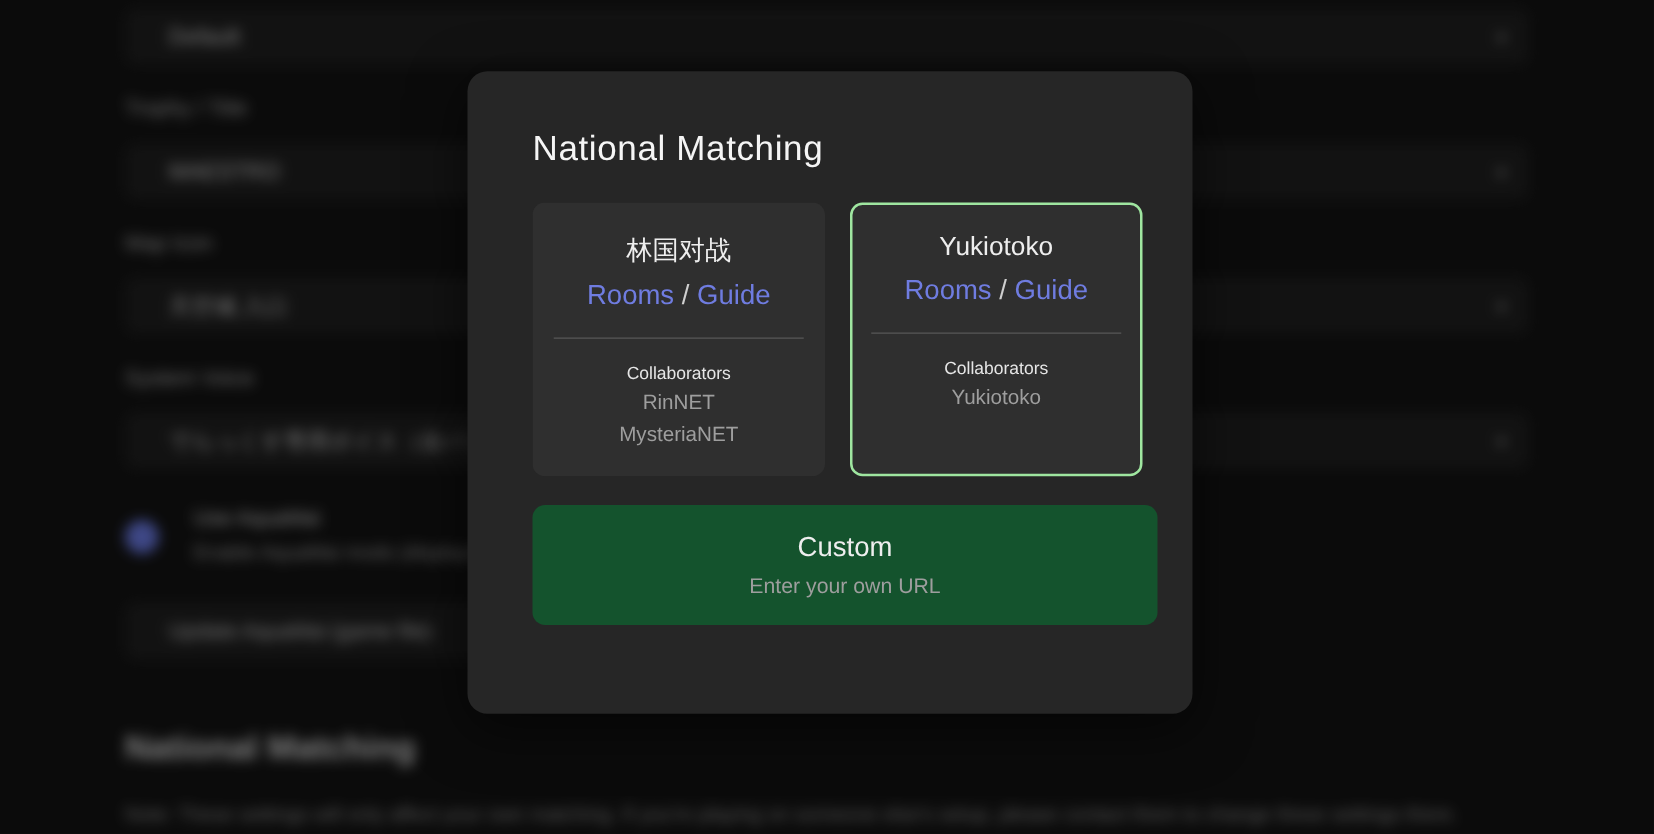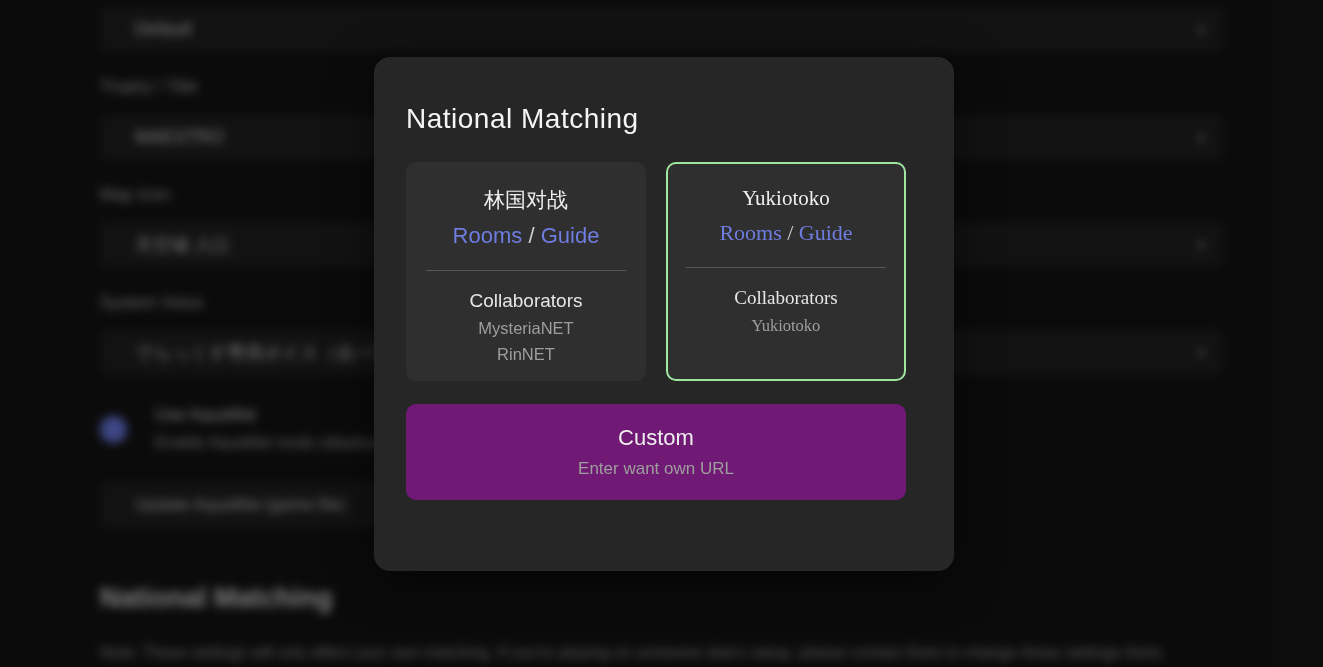--- a/index.html
+++ b/index.html
@@ -53,50 +53,50 @@
   }
 
   
   .scrim { position: absolute; inset: 0; background: rgba(0,0,0,0.38); }
 
   
   .modal {
     position: absolute; left: 374px; top: 57px; width: 580px; height: 514px;
     background: #262626; border-radius: 16px;
     box-shadow: 0 12px 45px rgba(0,0,0,0.55);
-    padding: 46px 40px 0 32px;
+    padding: 46px 40px 0 52px;
     color: #f0f0f0;
   }
   .modal-title { font-size: 28px; font-weight: 500; color: #f5f5f5; letter-spacing: 0.5px; }
   .modal-subtitle { font-size: 18px; color: #dedede; margin-top: 10px; font-weight: 400; }
 
   .server-grid {
     display: flex; gap: 20px; margin-top: 27px;
   }
   .server-card {
     width: 240px; height: 219px;
     background: #2f2f2f; border-radius: 10px;
     border: 2px solid transparent;
     text-align: center; padding-top: 22px;
     cursor: pointer;
   }
-  .server-card.selected { border-color: #9fe6a0; font-family: Liberation Serif, serif; }
+  .server-card.selected { border-color: #9fe6a0; }
   .server-name { font-size: 21px; color: #eeeeee; }
   .server-links { margin-top: 9px; font-size: 22px; color: #cfcfcf; }
   .server-links a { color: #6f7ce0; text-decoration: none; cursor: pointer; }
   .card-divider {
     width: 200px; height: 0; border-top: 1px solid #585858;
     margin: 21px auto 0 auto;
   }
-  .collab-heading { margin-top: 19px; font-size: 19px; color: #e6e6e6; }
+  .collab-heading { margin-top: 19px; font-size: 14px; color: #e6e6e6; }
   .collab-name { margin-top: 7px; font-size: 16.5px; color: #9e9e9e; }
 
   .custom-card {
     margin-top: 23px; width: 500px; height: 96px;
-    background: #701a75; border-radius: 10px;
+    background: #14532d; border-radius: 10px;
     display: flex; flex-direction: column; align-items: center; justify-content: center;
     cursor: pointer;
     text-align: center;
   }
   .custom-title { font-size: 22px; color: #eeeeee; }
   .custom-subtitle { font-size: 17px; color: #9e9e9e; margin-top: 8px; }
 </style>
 </head>
 <body>
 
@@ -152,34 +152,34 @@
 
     <div class="server-card">
       <div class="server-name">林国对战</div>
       <div class="server-links">
         <a>Rooms</a>
         <span>/</span>
         <a>Guide</a>
       </div>
       <div class="card-divider"></div>
       <div class="collab-heading">Collaborators</div>
+      <div class="collab-name">RinNET</div>
       <div class="collab-name">MysteriaNET</div>
-      <div class="collab-name">RinNET</div>
     </div>
 
     <div class="server-card selected">
       <div class="server-name">Yukiotoko</div>
       <div class="server-links">
         <a>Rooms</a>
         <span>/</span>
         <a>Guide</a>
       </div>
       <div class="card-divider"></div>
       <div class="collab-heading">Collaborators</div>
       <div class="collab-name">Yukiotoko</div>
     </div>
   </div>
 
   <div class="custom-card">
     <div class="custom-title">Custom</div>
-    <div class="custom-subtitle">Enter want own URL</div>
+    <div class="custom-subtitle">Enter your own URL</div>
   </div>
 </div>
 
 </body></html>

